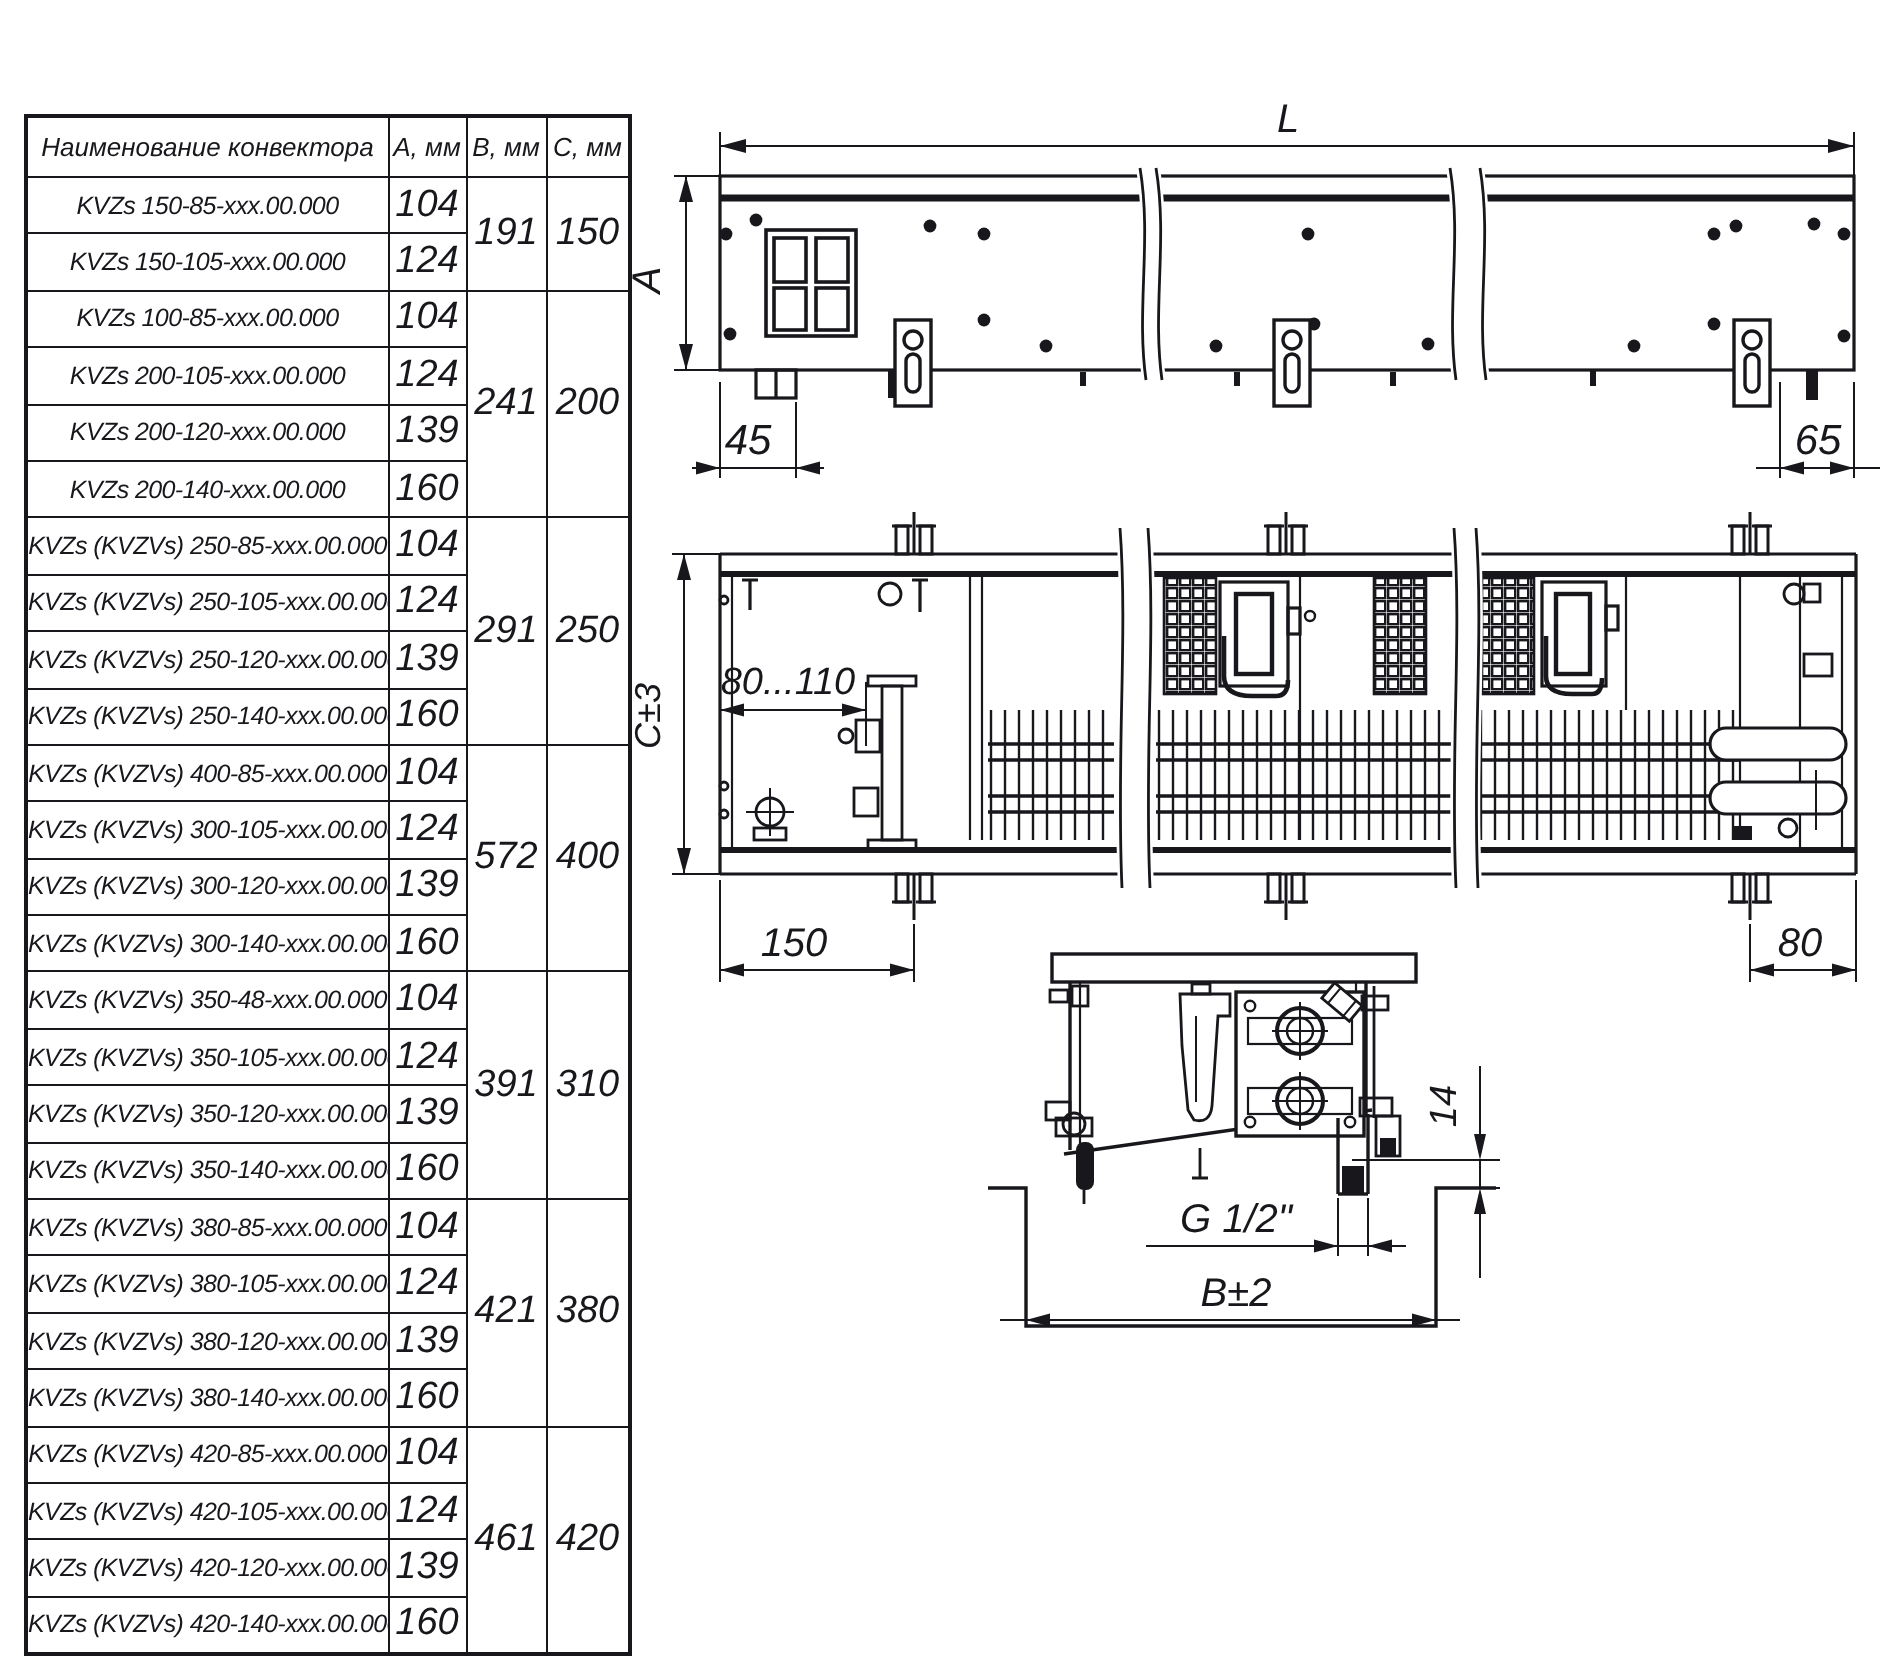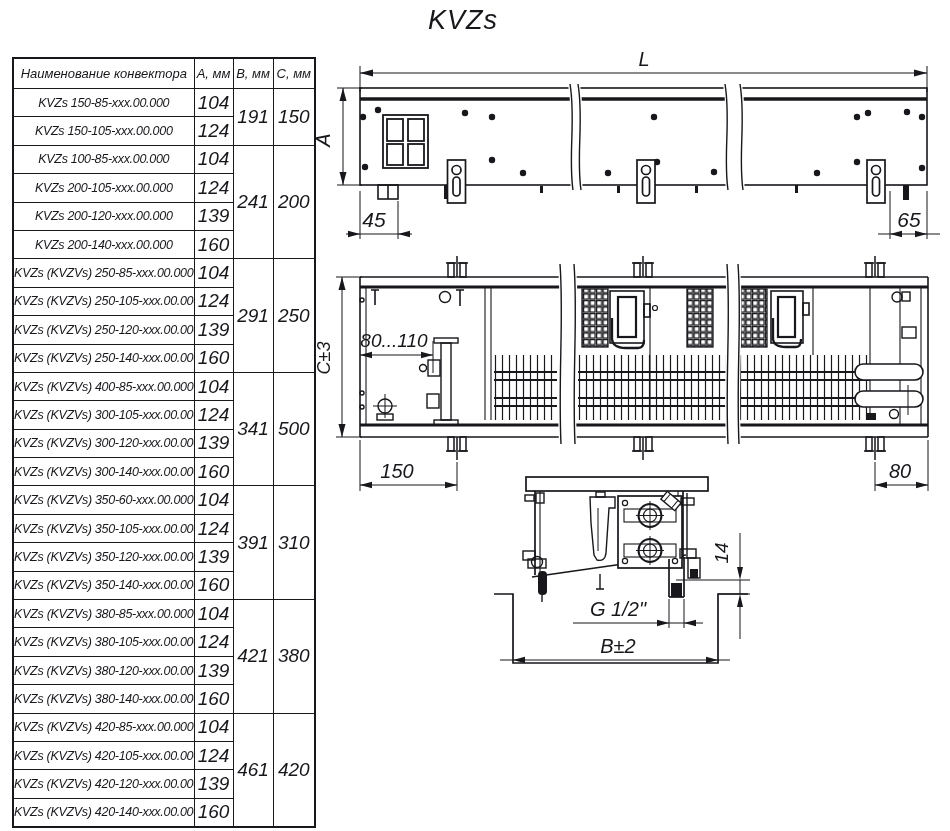--- a/index.html
+++ b/index.html
@@ -20,21 +20,20 @@
   tr.grp td{border-top:1.5px solid #17171c;margin-top:32px;}
   
   .drw{position:absolute;}
   svg text{font-family:"Liberation Sans",sans-serif;font-style:italic;fill:#17171c;}
 </style>
 </head>
 <body>
 
 <div id="stage">
 
-  <div class="title">KVZs</div>
 
   <table class="spec">
     <colgroup>
         <col style="width:181px">
         <col style="width:39px">
         <col style="width:40px">
         <col style="width:42px">
       </colgroup>
     <thead>
       <tr>
@@ -90,38 +89,38 @@
         <td class="num">139</td>
       </tr>
       <tr>
         <td class="name">KVZs (KVZVs) 250-140-xxx.00.000</td>
         <td class="num">160</td>
       </tr>
 
       <tr class="grp">
         <td class="name">KVZs (KVZVs) 400-85-xxx.00.000</td>
         <td class="num">104</td>
-        <td class="num" rowspan="4">341</td>
-        <td class="num" rowspan="4">500</td>
+        <td class="num" rowspan="4">572</td>
+        <td class="num" rowspan="4">400</td>
       </tr>
       <tr>
         <td class="name">KVZs (KVZVs) 300-105-xxx.00.000</td>
         <td class="num">124</td>
       </tr>
       <tr>
         <td class="name">KVZs (KVZVs) 300-120-xxx.00.000</td>
         <td class="num">139</td>
       </tr>
       <tr>
         <td class="name">KVZs (KVZVs) 300-140-xxx.00.000</td>
         <td class="num">160</td>
       </tr>
 
       <tr class="grp">
-        <td class="name">KVZs (KVZVs) 350-60-xxx.00.000</td>
+        <td class="name">KVZs (KVZVs) 350-48-xxx.00.000</td>
         <td class="num">104</td>
         <td class="num" rowspan="4">391</td>
         <td class="num" rowspan="4">310</td>
       </tr>
       <tr>
         <td class="name">KVZs (KVZVs) 350-105-xxx.00.000</td>
         <td class="num">124</td>
       </tr>
       <tr>
         <td class="name">KVZs (KVZVs) 350-120-xxx.00.000</td>

